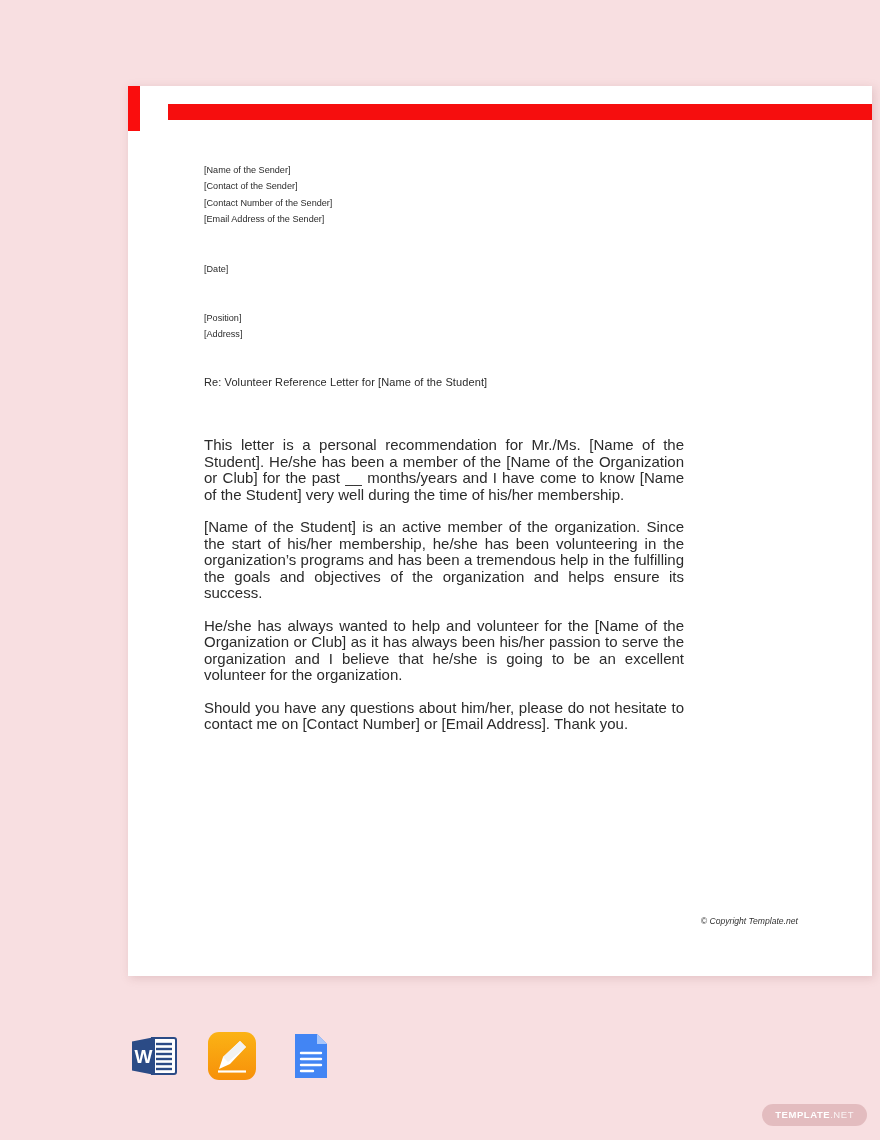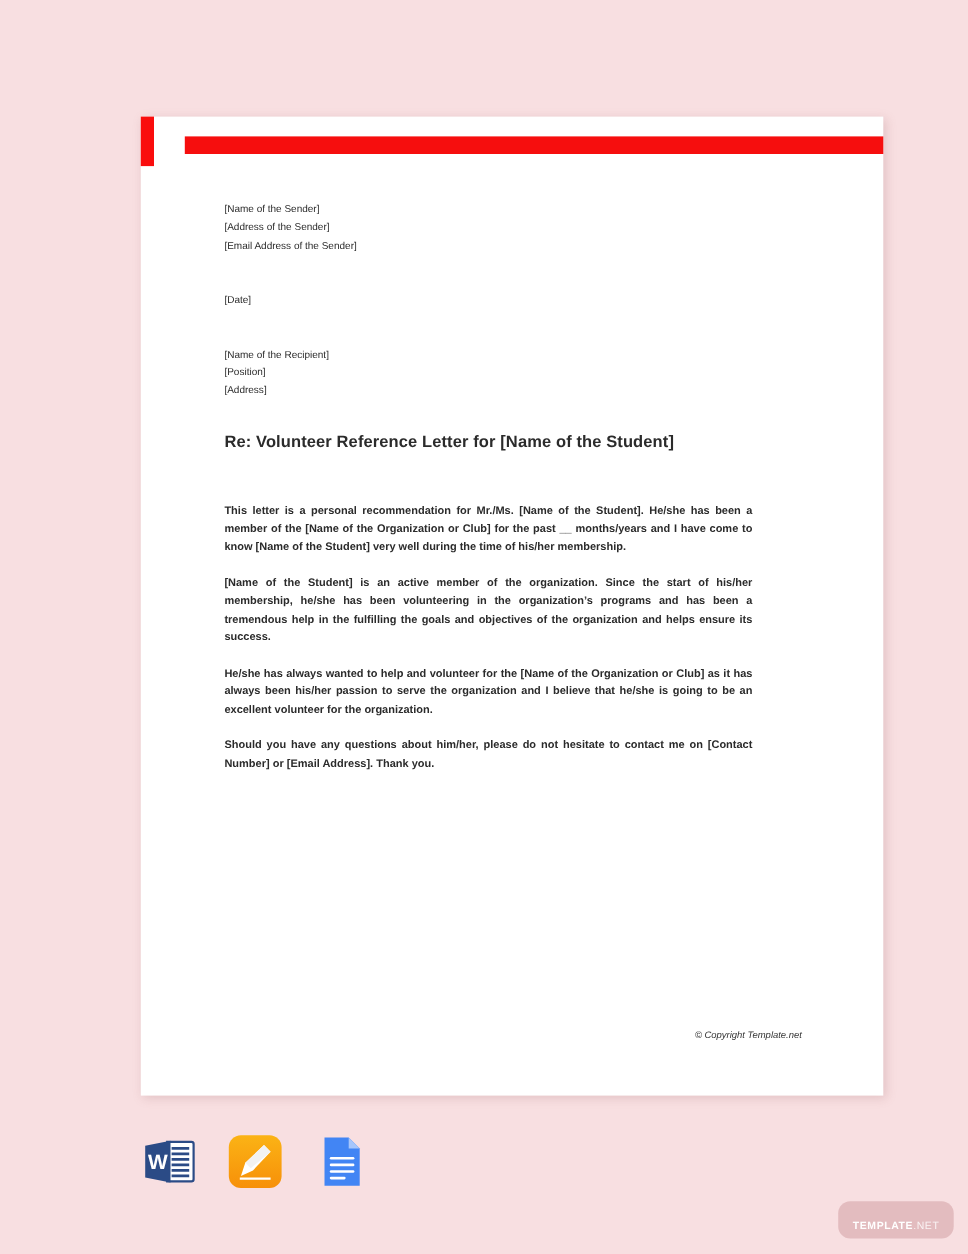--- a/index.html
+++ b/index.html
@@ -14,25 +14,24 @@
     font-family: "Liberation Sans", sans-serif;
     position: relative;
     overflow: hidden;
   }
 
   
   #doc-page {
     position: absolute;
     left: 128px;
     top: 86px;
-    width: 675px;
+    width: 744px;
     height: 890px;
     background: #ffffff;
     box-shadow: 2px 2px 9px rgba(150, 90, 95, 0.22);
-    margin-top: 20px;
   }
 
   
   #accent-vertical-bar {
     position: absolute;
     left: 0px;
     top: 0px;
     width: 12px;
     height: 45px;
     background: #fa0d0d;
@@ -59,31 +58,30 @@
   }
 
   .addr-block { margin-bottom: 0; }
   .addr-line { white-space: nowrap; }
 
   .spacer-lg { height: 33px; }
   .spacer-md { height: 31px; }
   .spacer-sm { height: 16px; }
 
   #subject-line {
-    font-weight: bold;
-    font-size: 15px;
+    font-weight: normal;
+    font-size: 11px;
     letter-spacing: .1px;
   }
 
   .para {
     text-align: justify;
     text-justify: inter-word;
-    font-size: 10px;
+    font-size: 15px;
     line-height: 16.5px;
-    font-weight: bold;
   }
 
   #copyright-note {
     position: absolute;
     right: 74px;
     bottom: 50px;
     font-size: 8.6px;
     color: #333333;
     white-space: nowrap;
     font-style: italic;
@@ -104,53 +102,53 @@
     display: block;
   }
 
   
   #watermark-badge {
     position: absolute;
     right: 13px;
     bottom: 14px;
     background: rgba(205, 150, 155, 0.48);
     border-radius: 11px;
-    padding: 17px 13px 6px 13px;
+    padding: 5px 13px 6px 13px;
     font-size: 9.5px;
     letter-spacing: .55px;
     color: #ffffff;
     white-space: nowrap;
   }
   #watermark-strong { font-weight: bold; }
   #watermark-suffix { font-weight: normal; opacity: .82; }
 </style>
 </head>
 <body>
 
 <div id="doc-page">
 
   <div id="accent-vertical-bar"></div>
   <div id="accent-horizontal-bar"></div>
 
   <div id="letter-body">
 
     <div class="addr-block">
       <div class="addr-line">[Name of the Sender]</div>
-      <div class="addr-line">[Address of the Sender]</div>
+      <div class="addr-line">[Contact of the Sender]</div>
+      <div class="addr-line">[Contact Number of the Sender]</div>
       <div class="addr-line">[Email Address of the Sender]</div>
     </div>
 
     <div class="spacer-lg"></div>
 
     <div class="addr-line">[Date]</div>
 
     <div class="spacer-lg"></div>
 
     <div class="addr-block">
-      <div class="addr-line">[Name of the Recipient]</div>
       <div class="addr-line">[Position]</div>
       <div class="addr-line">[Address]</div>
     </div>
 
     <div class="spacer-md"></div>
 
     <div id="subject-line">Re: Volunteer Reference Letter for [Name of the Student]</div>
 
     <div class="spacer-md"></div>
 

